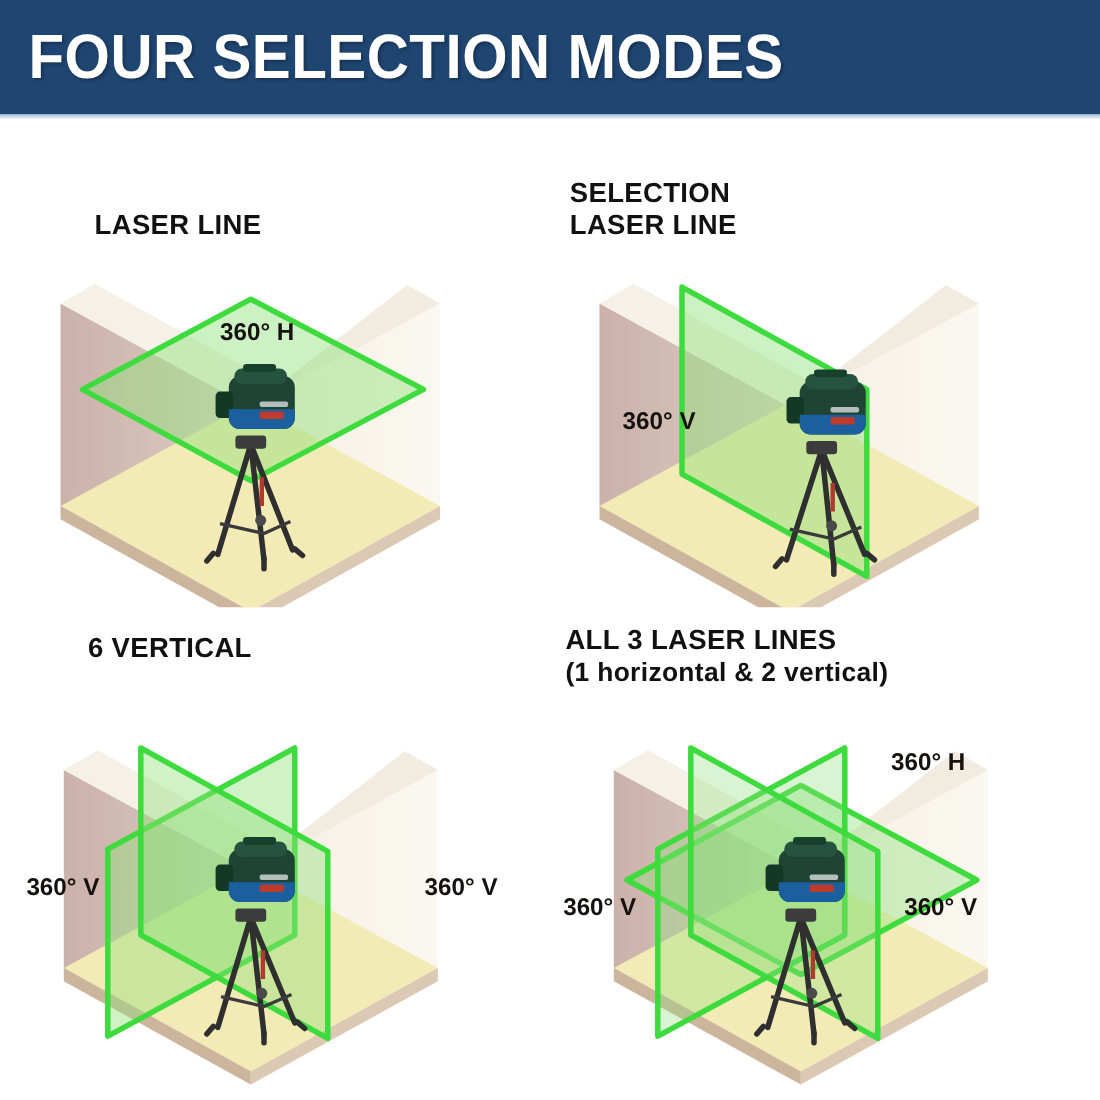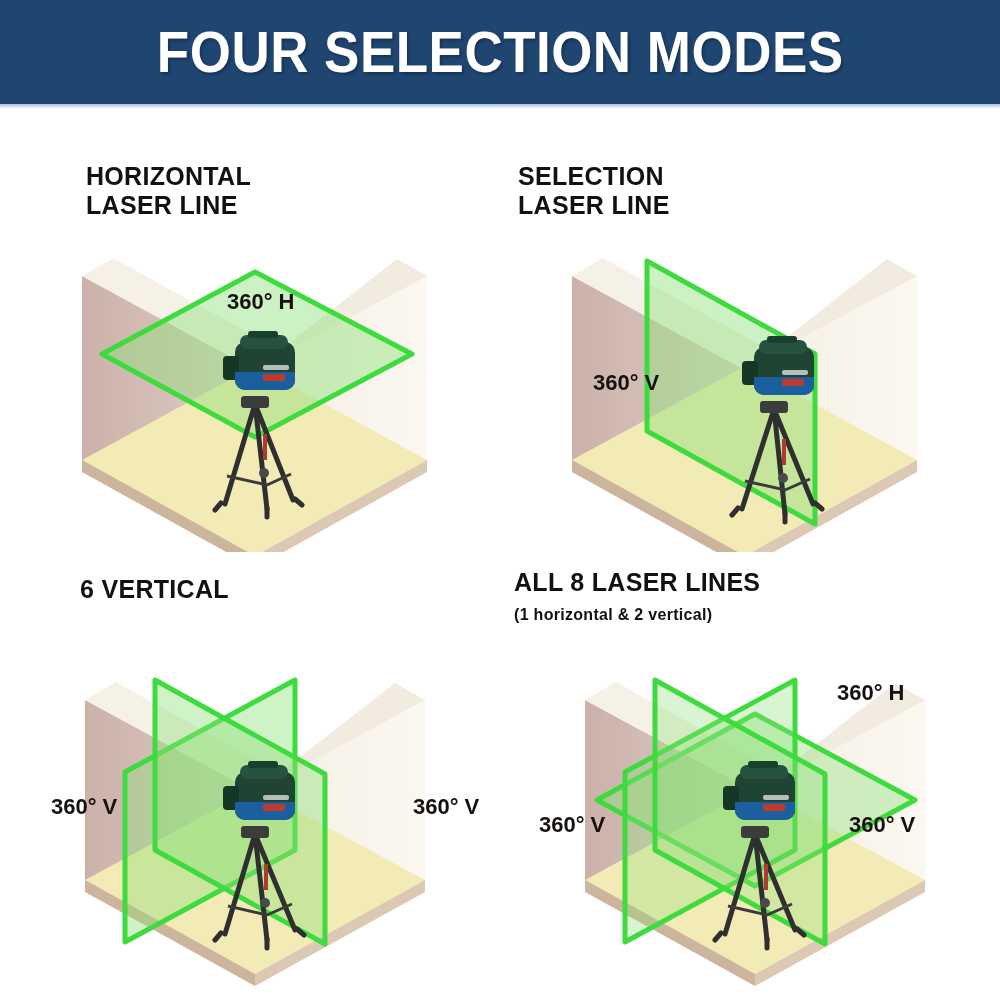--- a/index.html
+++ b/index.html
@@ -9,21 +9,21 @@
     background:#ffffff;
     font-family:"Liberation Sans", sans-serif;
     overflow:hidden;
   }
   #page { position:relative; width:1000px; height:1000px; background:#fff; }
 
   
   .banner {
     position:absolute; left:0; top:0; width:1000px; height:104px;
     background:#1f4571;
-    display:flex; align-items:center; justify-content:center;
+    display:flex; align-items:center; justify-content:flex-start;
   }
   .banner-title {
     color:#ffffff;
     font-family:"Liberation Sans", sans-serif;
     font-weight:bold;
     font-size:57px;
     letter-spacing:0.5px;
     line-height:1;
     transform:scaleX(0.93);
     text-shadow:2px 2px 3px rgba(0,0,0,0.28);
@@ -47,44 +47,44 @@
     font-weight:bold;
     color:#111111;
     line-height:1.16;
     white-space:pre-line;
     z-index:6;
   }
   .cap-1 { left:86px;  top:58px;  font-size:25px; letter-spacing:0.3px; }
   .cap-2 { left:18px;  top:58px;  font-size:25px; letter-spacing:0.3px; }
   .cap-3 { left:80px;  top:23px;  font-size:25px; letter-spacing:0.3px; }
   .cap-4 { left:14px;  top:16px;  font-size:25px; letter-spacing:0.3px; }
-  .cap-sub { font-size:16px; }
-
-  .scene { position:absolute; left:0; top:0; width:500px; height:448px;margin-left:27px; }
+  .cap-sub { font-size:24px; }
+
+  .scene { position:absolute; left:0; top:0; width:500px; height:448px; }
   .scene svg { display:block; width:500px; height:448px; }
 
   .measure-label {
     font-family:"Liberation Sans", sans-serif;
     font-weight:bold;
     font-size:22px;
     fill:#15110e;
   }
 </style>
 </head>
 <body>
 
 <div id="page">
 
   <div class="banner">
     <div class="banner-title">FOUR SELECTION MODES</div>
   </div>
   <div class="banner-shadow"></div>
 
   <div class="panel" id="panel-1">
-    <div class="panel-caption cap-1"><span>HORIZONTAL</span><br><span>LASER LINE</span></div>
+    <div class="panel-caption cap-1"><br><span>LASER LINE</span></div>
     <div class="scene">
       <svg viewBox="0 0 500 448" xmlns="http://www.w3.org/2000/svg">
         <defs>
           <linearGradient id="lw1" x1="0" y1="0" x2="1" y2="0">
             <stop offset="0%" stop-color="#cbb1a9"></stop>
               <stop offset="100%" stop-color="#ded0c7"></stop>
           </linearGradient>
           <linearGradient id="rw1" x1="0" y1="0" x2="1" y2="0">
             <stop offset="0%" stop-color="#f4efe3"></stop>
               <stop offset="100%" stop-color="#fbf8f1"></stop>
@@ -234,21 +234,21 @@
             <rect x="236" y="243" width="26" height="5" rx="2" fill="#d8dde0" opacity="0.8"></rect>
           </g>
         </g>
         <text class="measure-label" x="24" y="262">360° V</text>
         <text class="measure-label" x="386" y="262">360° V</text>
       </svg>
     </div>
   </div>
 
   <div class="panel" id="panel-4">
-    <div class="panel-caption cap-4"><span>ALL 8 LASER LINES</span><br><span class="cap-sub">(1 horizontal &amp; 2 vertical)</span></div>
+    <div class="panel-caption cap-4"><span>ALL 3 LASER LINES</span><br><span class="cap-sub">(1 horizontal &amp; 2 vertical)</span></div>
     <div class="scene">
       <svg viewBox="0 0 500 448" xmlns="http://www.w3.org/2000/svg">
         <defs>
           <linearGradient id="lw4" x1="0" y1="0" x2="1" y2="0">
             <stop offset="0%" stop-color="#cbb1a9"></stop>
               <stop offset="100%" stop-color="#ded0c7"></stop>
           </linearGradient>
           <linearGradient id="rw4" x1="0" y1="0" x2="1" y2="0">
             <stop offset="0%" stop-color="#f4efe3"></stop>
               <stop offset="100%" stop-color="#fbf8f1"></stop>

